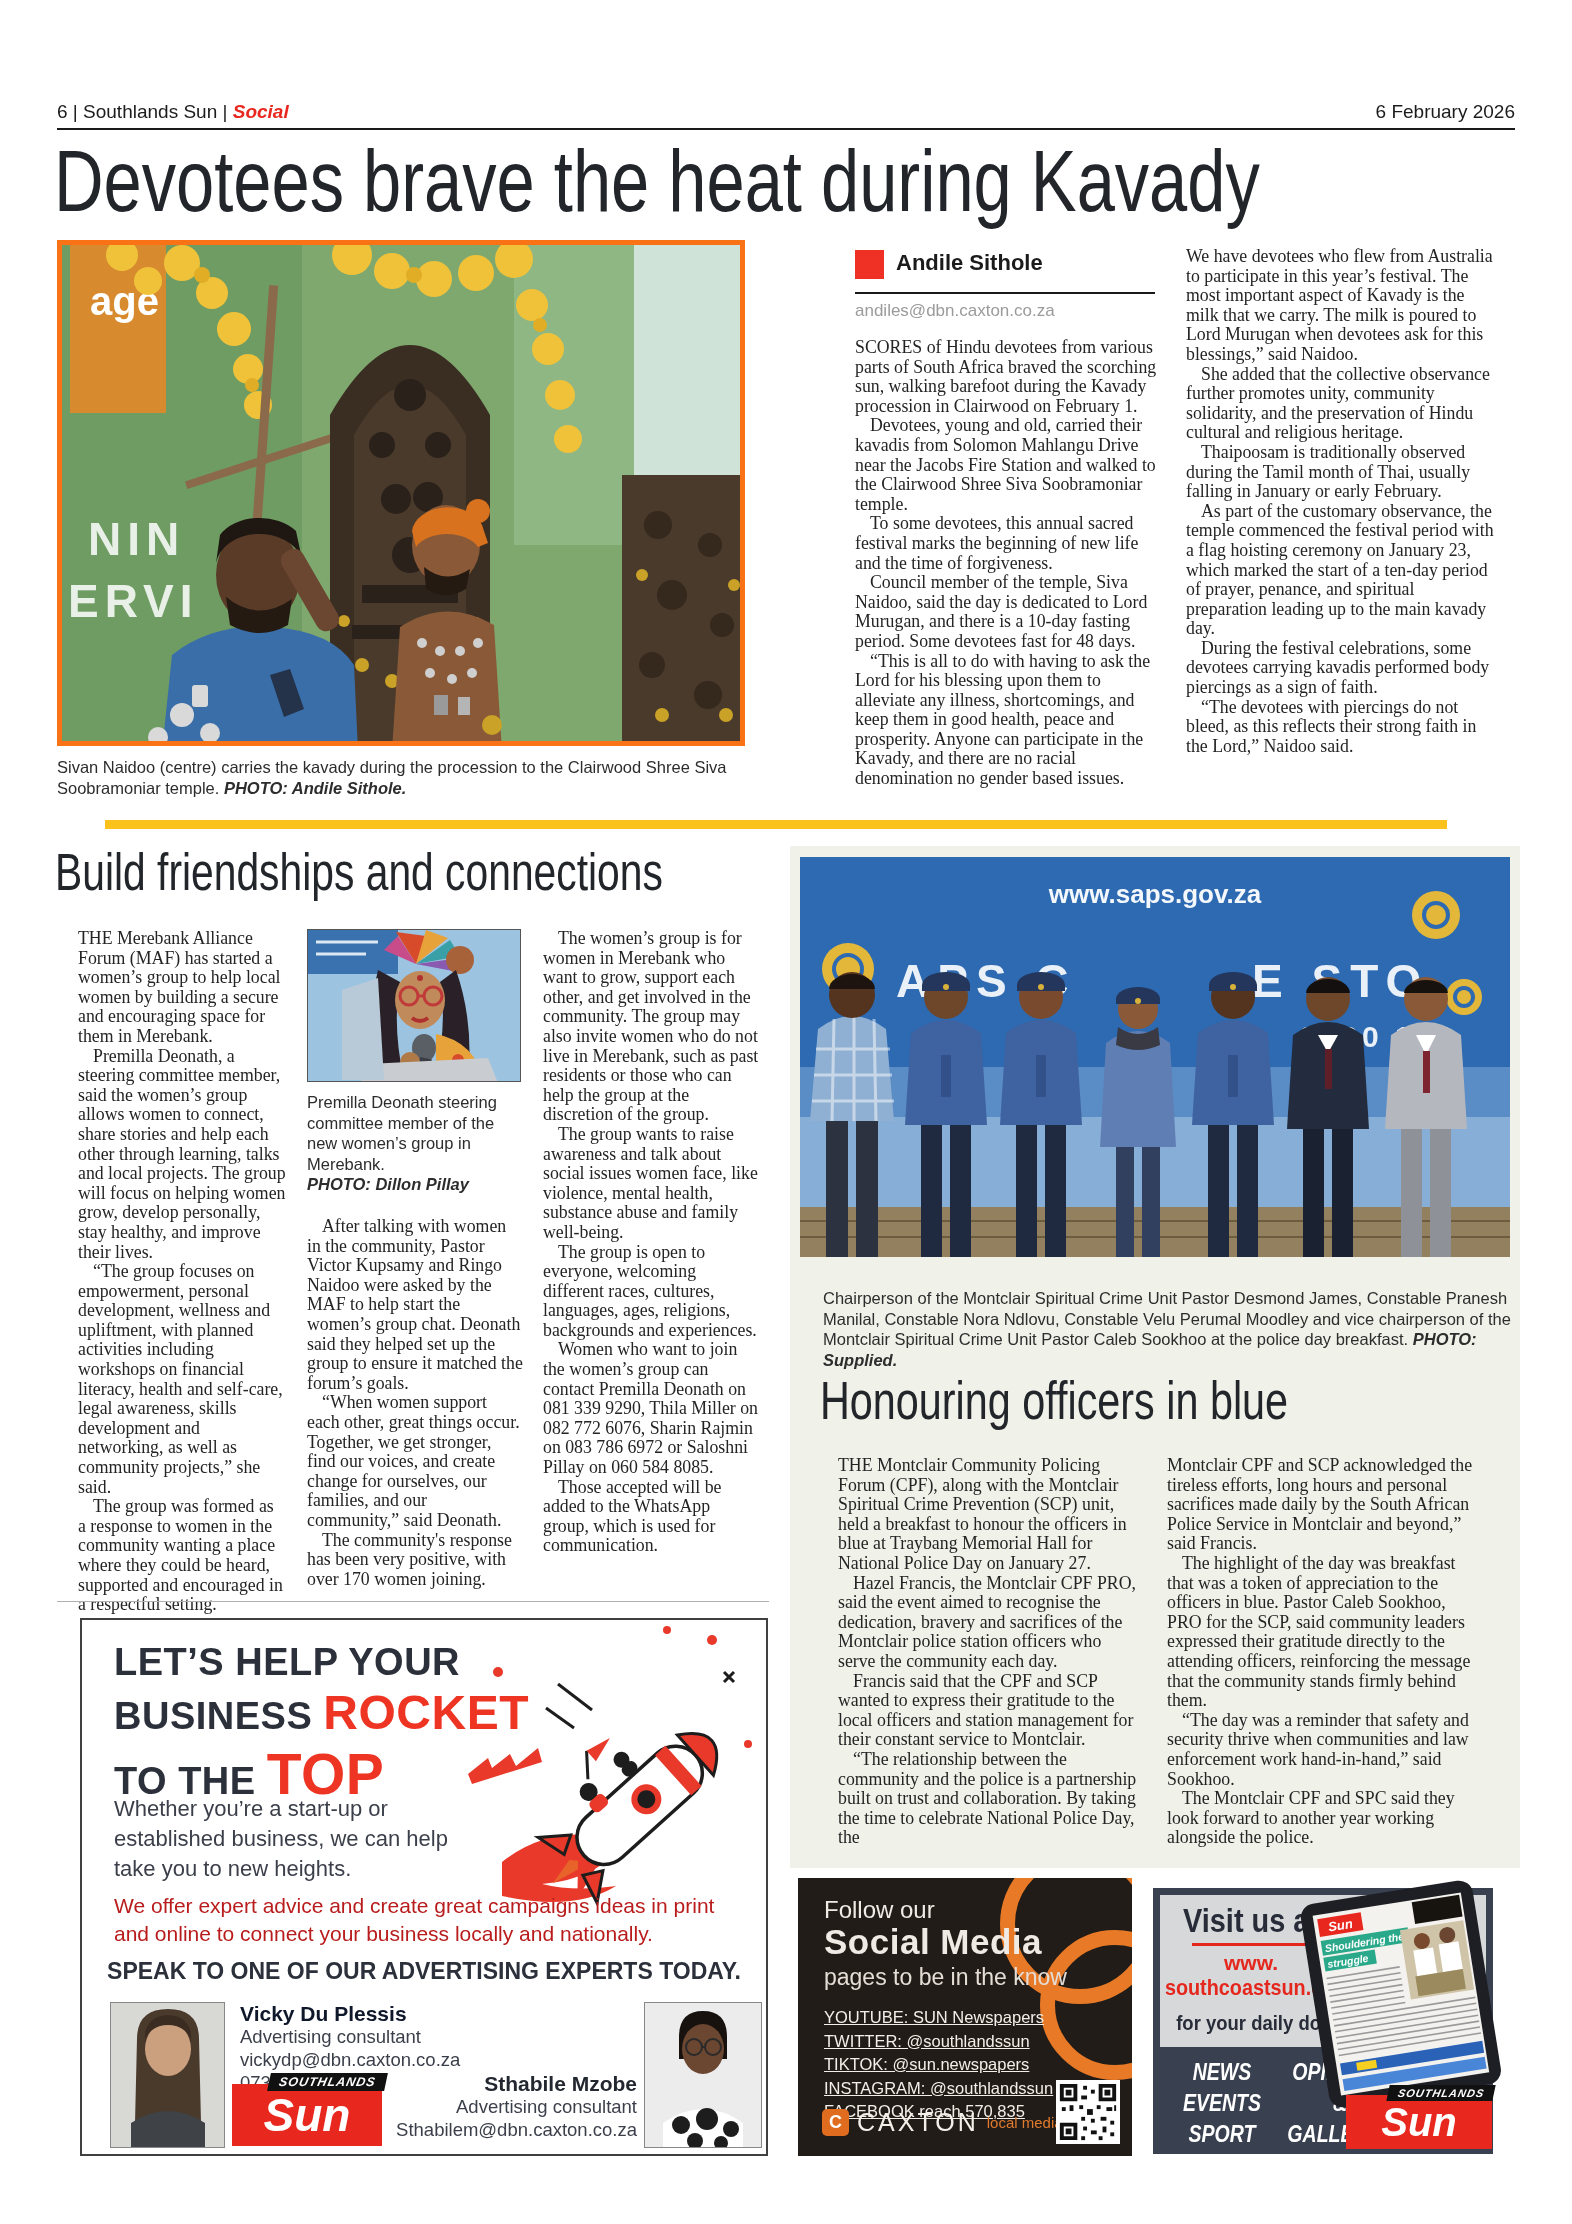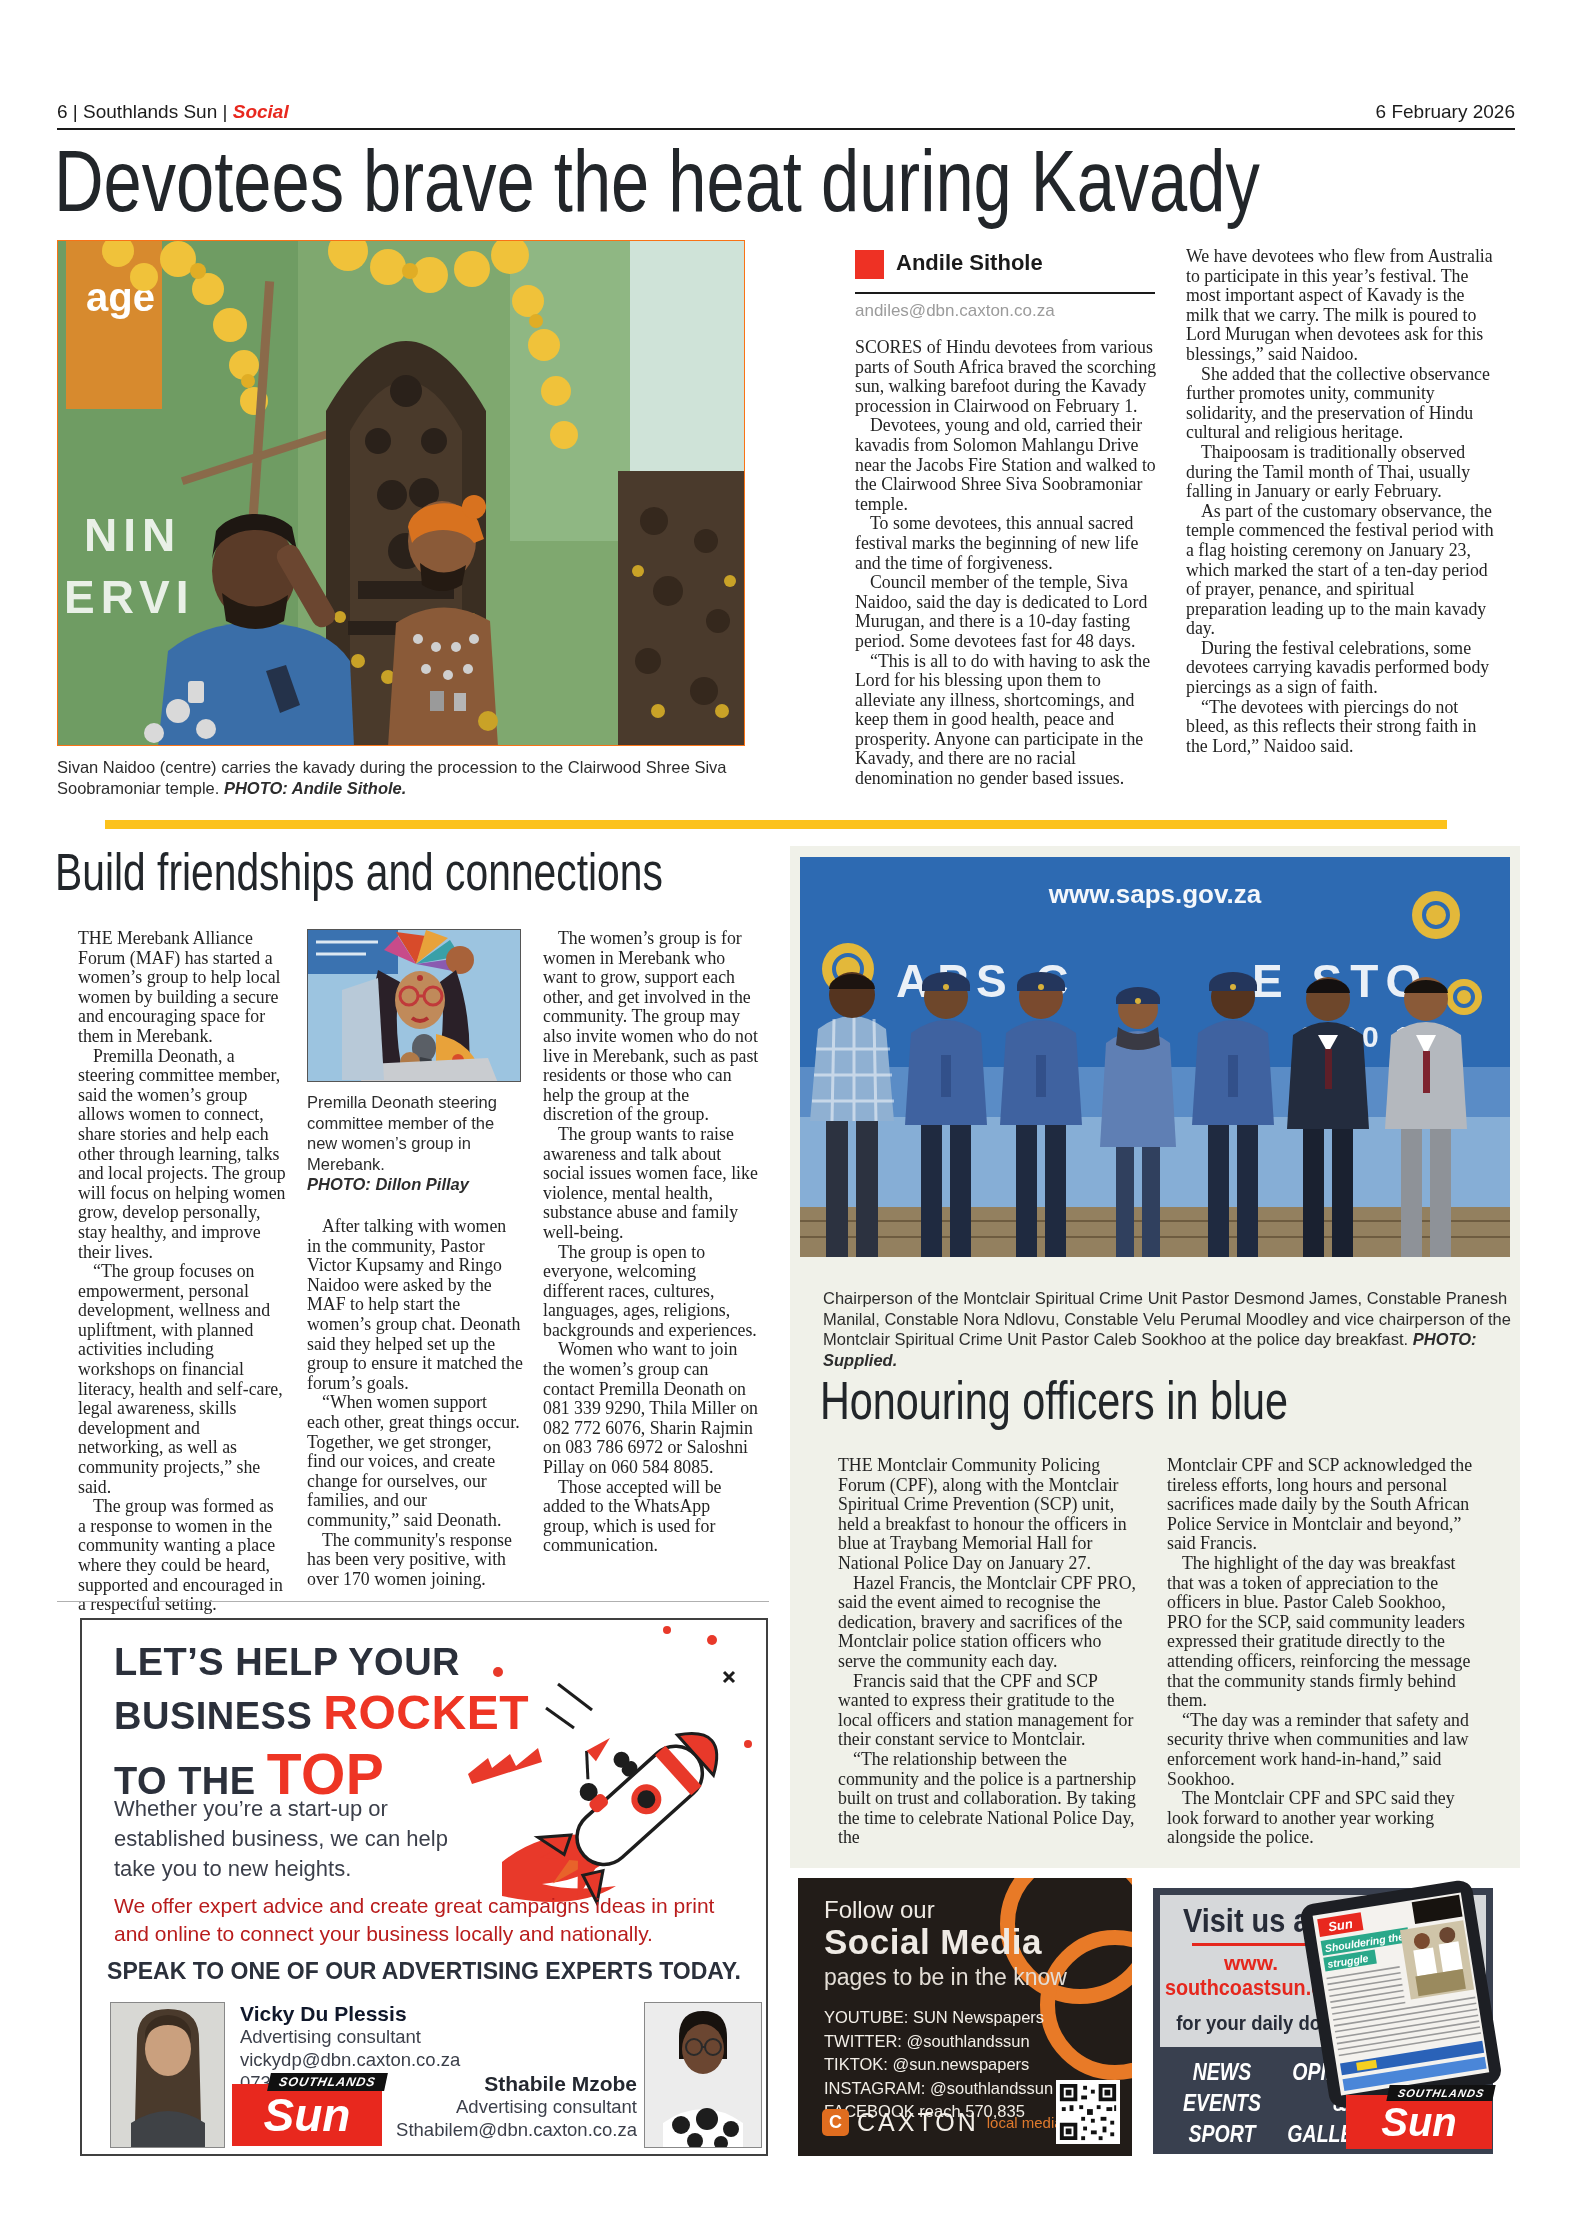--- a/index.html
+++ b/index.html
@@ -19,21 +19,21 @@
   #h2b .cx{font-size:53px;transform:scaleX(.78);}
   
   .serif{font-family:"Liberation Serif",serif;font-size:17.8px;line-height:19.6px;color:#242424;}
   .serif p{margin:0;}
   .serif p + p{text-indent:15px;}
   .cap{font-family:"Liberation Sans",sans-serif;font-size:16.5px;line-height:20.5px;color:#2d2d2d;}
   .credit{font-style:italic;font-weight:bold;}
   .abs{position:absolute;}
   figure{margin:0;}
   
-  #photo1{left:57px;top:240px;width:688px;height:506px;border:1px solid #f97316;box-sizing:border-box;overflow:hidden;}
+  #photo1{left:57px;top:240px;width:688px;height:506px;border:5px solid #f97316;box-sizing:border-box;overflow:hidden;}
   #cap1{left:57px;top:757px;width:680px;}
   #bysq{left:855px;top:250px;width:29px;height:29px;background:#ee3124;}
   #byname{left:896px;top:250px;font-size:22px;font-weight:bold;color:#1b1b1b;}
   #byrule{left:855px;top:292px;width:300px;height:2px;background:#1a1a1a;}
   #byemail{left:855px;top:301px;font-size:17px;color:#9b9b9b;}
   #a1c1{left:855px;top:338px;width:308px;}
   #a1c2{left:1186px;top:247px;width:312px;}
   #ybar{left:105px;top:820px;width:1342px;height:9px;background:#fcc21c;}
   
   #h2a{left:55px;top:847px;}
@@ -75,21 +75,21 @@
                    padding:2px 10px;transform:skewX(-12deg);letter-spacing:1px;}
   #sunlogo1{left:150px;top:464px;width:150px;height:62px;}
   #sunlogo1 .word{font-size:46px;}
   #sunlogo1 .banner{top:-11px;right:-4px;font-size:12.5px;}
   
   #socialad{left:798px;top:1878px;width:334px;height:278px;background:#221c18;overflow:hidden;color:#efeae4;}
   #socialad .ring{position:absolute;border-radius:50%;border:15px solid #e87a27;}
   #soc-intro{position:absolute;left:26px;top:18px;font-size:24px;font-weight:300;}
   #soc-title{position:absolute;left:26px;top:44px;font-size:35px;font-weight:bold;letter-spacing:.5px;}
   #soc-sub{position:absolute;left:26px;top:86px;font-size:23px;font-weight:300;color:#e4ded6;}
-  #soc-list{position:absolute;left:26px;top:128px;font-size:16.5px;line-height:23.5px;color:#f3efe8;}
+  #soc-list{position:absolute;left:26px;top:128px;font-size:16.5px;line-height:23.5px;color:#f3efe8;text-decoration:underline;}
   .caxton{position:absolute;left:24px;top:230px;display:flex;align-items:center;gap:8px;}
   .caxton .sq{width:27px;height:27px;background:#e06d1f;border-radius:5px;color:#fff;font-weight:bold;
               display:flex;align-items:center;justify-content:center;font-size:18px;}
   .caxton .nm{font-size:25px;letter-spacing:3px;color:#f3efe9;}
   .caxton .lm{font-size:15px;color:#e07a2d;}
   #qr{position:absolute;right:12px;bottom:12px;width:64px;height:64px;background:#fff;}
   
   #visitad{left:1153px;top:1888px;width:340px;height:266px;border:7px solid #39404f;box-sizing:border-box;background:#39404f;}
   #visit-light{position:absolute;left:0;top:0;width:326px;height:152px;background:#d6d8da;}
   #visit-title{position:absolute;left:6px;top:6px;width:170px;text-align:center;font-size:34px;font-weight:bold;color:#272c38;}

